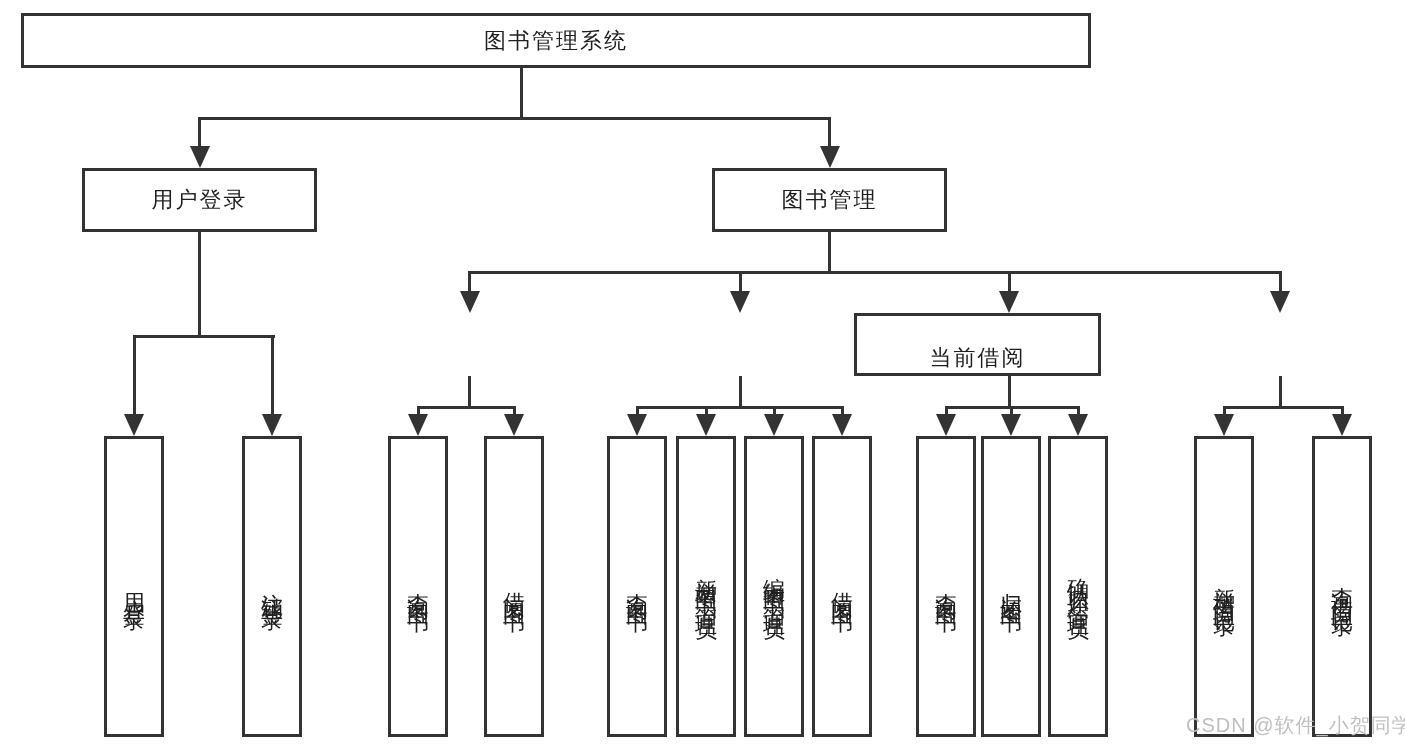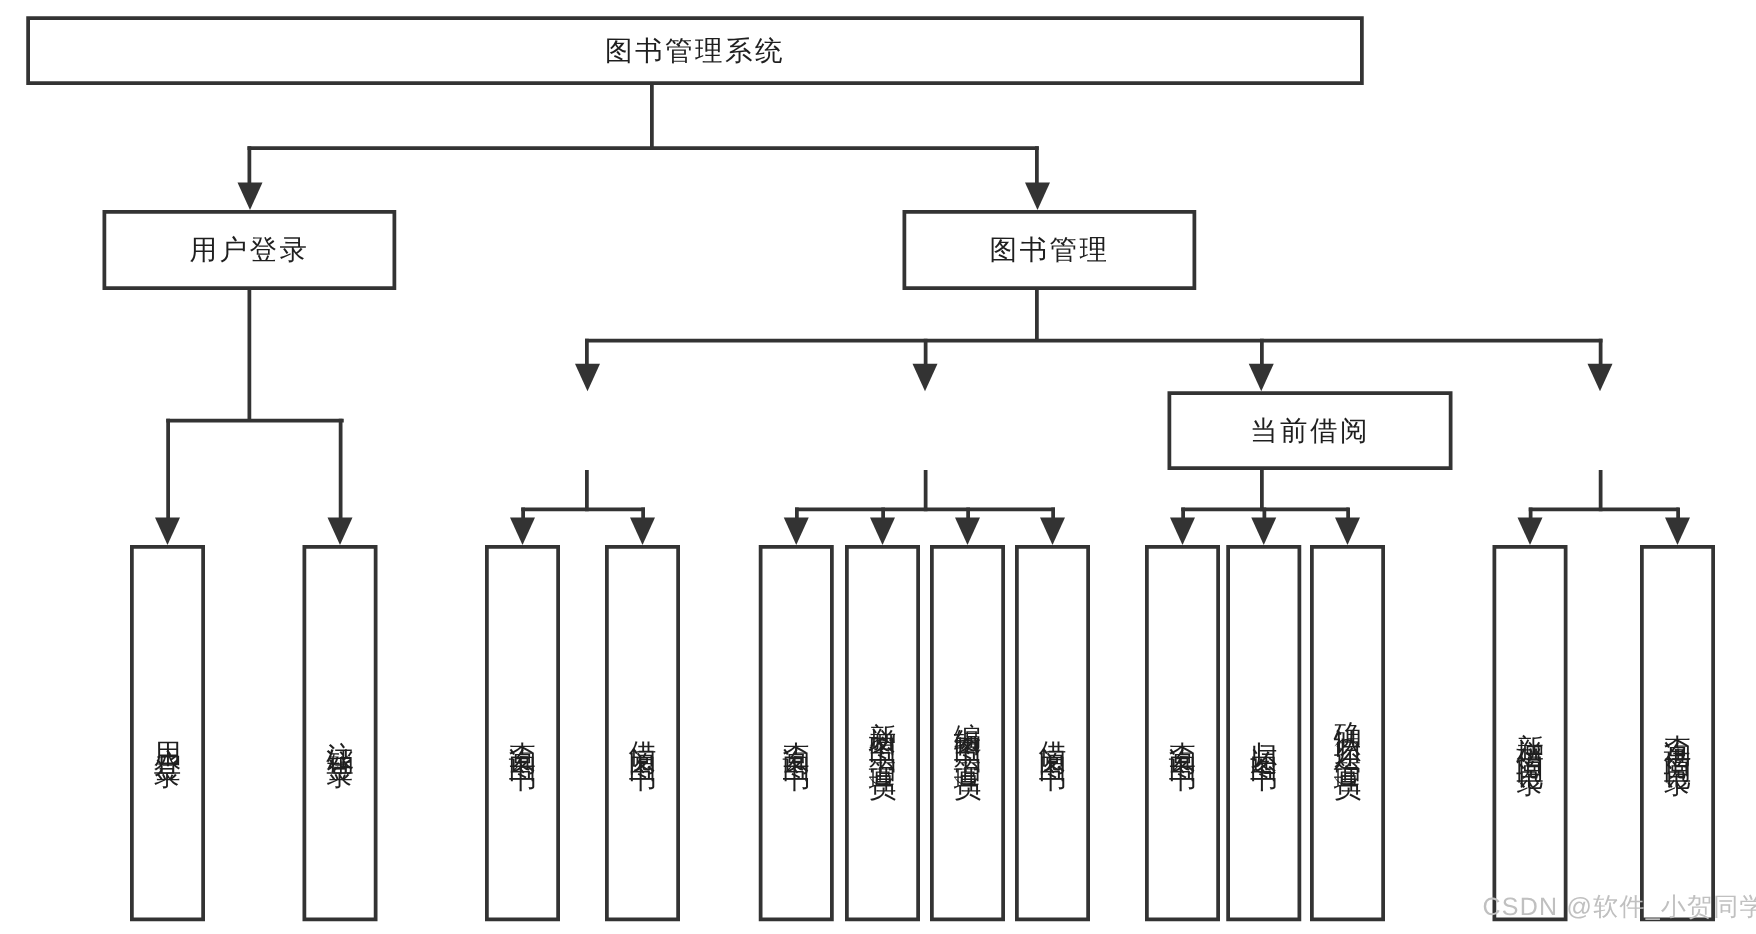--- a/index.html
+++ b/index.html
@@ -55,25 +55,25 @@
 
 <div id="canvas">
 
   <div class="box" style="left:21px; top:13px; width:1070px; height:55px;">
     <span>图书管理系统</span>
   </div>
 
   <div class="box" style="left:82px; top:168px; width:235px; height:64px;">
     <span>用户登录</span>
   </div>
-  <div class="box" style="left:712px; top:168px; width:235px; height:64px;margin-left:10px;">
+  <div class="box" style="left:712px; top:168px; width:235px; height:64px;">
     <span>图书管理</span>
   </div>
 
-  <div class="box" style="left:934px; top:313px; width:228px; height:63px;">
+  <div class="box" style="left:854px; top:313px; width:247px; height:63px;align-items:flex-end;">
     <span>当前借阅</span>
   </div>
 
   <div class="box leaf" style="left:104px; top:436px; width:60px; height:301px;">
     <span class="vtext">用户登录</span>
   </div>
   <div class="box leaf" style="left:242px; top:436px; width:60px; height:301px;">
     <span class="vtext">注销登录</span>
   </div>
 

